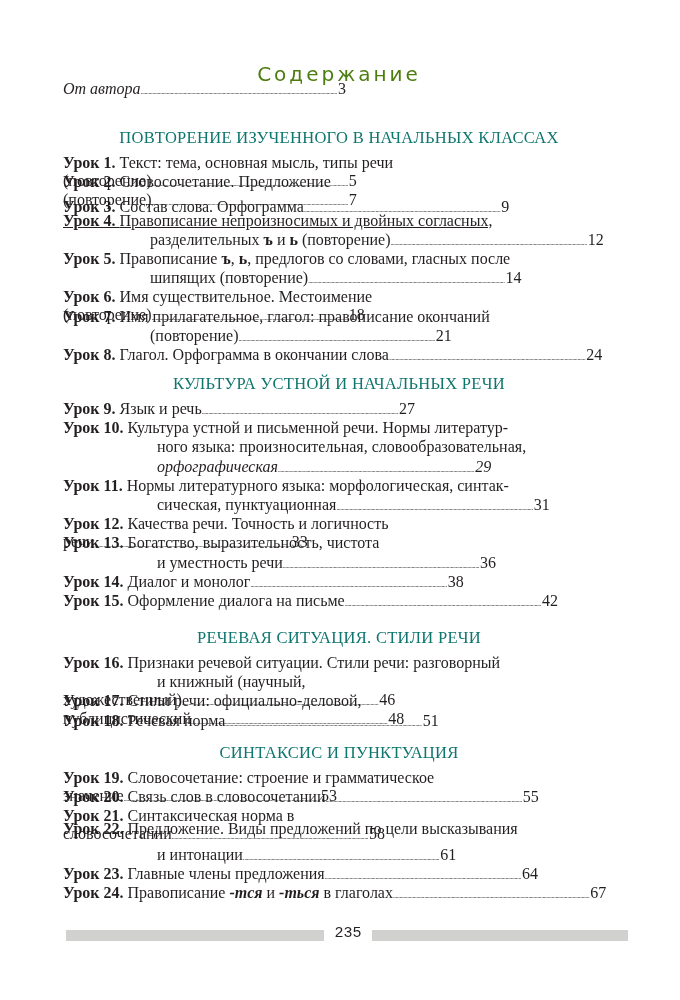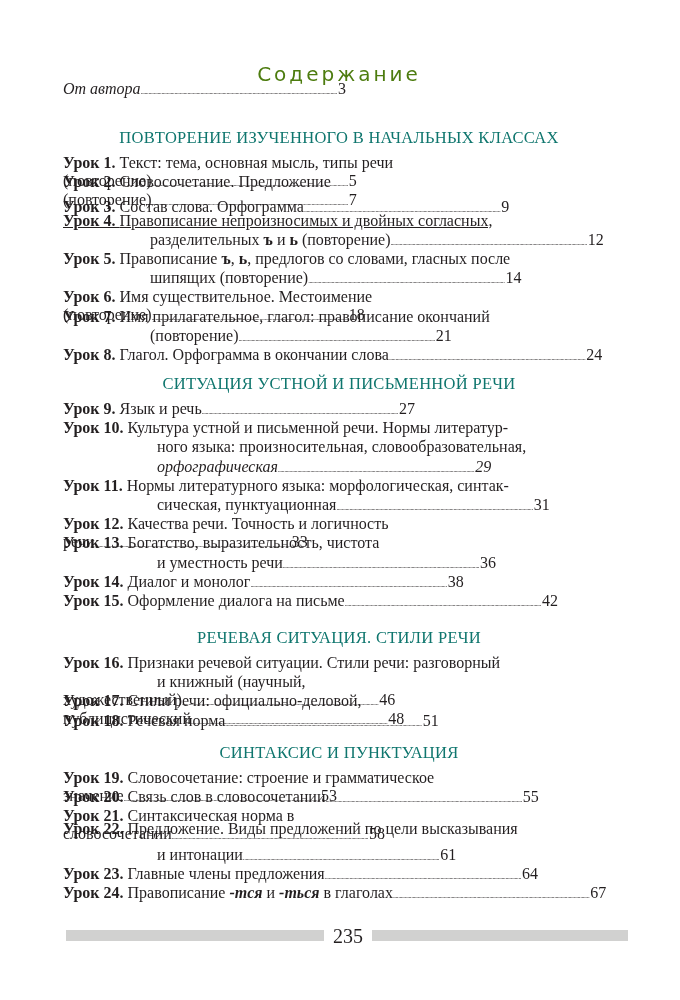--- a/index.html
+++ b/index.html
@@ -15,21 +15,21 @@
        font-size: 7px; letter-spacing: -1.1px; }
   .row .pg { flex: 0 0 auto; padding-left: 1px; }
   .lbl { font-weight: bold; }
   .ital { font-style: italic; }
   .section { text-align: center; font-size: 16.5px; letter-spacing: 0.3px; color: #0f766e; }
   .footer { position: absolute; top: 930px; left: 66px; width: 562px; height: 11px; }
   .footer .bar { position: absolute; top: 0; height: 11px; background: #d1d1d0; }
   .footer .bar.left { left: 0; width: 258px; }
   .footer .bar.right { left: 306px; width: 256px; }
   .footer .num { position: absolute; left: 258px; width: 48px; top: -5px; text-align: center;
-                 font-family: Liberation Serif, serif; font-size: 20px; color: #231f20; }
+                 font-family: Liberation Mono, monospace; font-size: 15px; color: #231f20; }
   .abs { position: absolute; left: 0; width: 552px; }
   .b { font-weight: bold; }
   .bi { font-weight: bold; font-style: italic; }
 </style>
 </head>
 <body>
 
 <div class="page">
   <div class="title">Содержание</div>
   <div id="toc">
@@ -39,21 +39,21 @@
       <div class="row abs" style="top: 173.2px;"><span class="txt lbl">Урок 2.&nbsp;</span><span class="txt"><span>Словосочетание. Предложение (повторение)</span></span><span class="dots"></span><span class="pg">7</span></div>
       <div class="row abs" style="top: 198px;"><span class="txt lbl">Урок 3.&nbsp;</span><span class="txt"><span>Состав слова. Орфограмма</span></span><span class="dots"></span><span class="pg">9</span></div>
       <div class="row abs" style="top: 211.6px; text-decoration: underline;"><span class="txt lbl">Урок 4.&nbsp;</span><span class="txt"><span>Правописание непроизносимых и двойных согласных,</span></span></div>
       <div class="row abs" style="top: 230.8px;"><span class="txt" style="padding-left: 87px;"><span>разделительных </span><span class="b">ъ</span><span> и </span><span class="b">ь</span><span> (повторение)</span></span><span class="dots"></span><span class="pg">12</span></div>
       <div class="row abs" style="top: 250px;"><span class="txt lbl">Урок 5.&nbsp;</span><span class="txt"><span>Правописание </span><span class="b">ъ</span><span>, </span><span class="b">ь</span><span>, предлогов со словами, гласных после</span></span></div>
       <div class="row abs" style="top: 269.2px;"><span class="txt" style="padding-left: 87px;"><span>шипящих (повторение)</span></span><span class="dots"></span><span class="pg">14</span></div>
       <div class="row abs" style="top: 288.4px;"><span class="txt lbl">Урок 6.&nbsp;</span><span class="txt"><span>Имя существительное. Местоимение (повторение)</span></span><span class="dots"></span><span class="pg">18</span></div>
       <div class="row abs" style="top: 307.6px;"><span class="txt lbl">Урок 7.&nbsp;</span><span class="txt"><span>Имя прилагательное, глагол: правописание окончаний</span></span></div>
       <div class="row abs" style="top: 326.8px;"><span class="txt" style="padding-left: 87px;"><span>(повторение)</span></span><span class="dots"></span><span class="pg">21</span></div>
       <div class="row abs" style="top: 346px;"><span class="txt lbl">Урок 8.&nbsp;</span><span class="txt"><span>Глагол. Орфограмма в окончании слова</span></span><span class="dots"></span><span class="pg">24</span></div>
-      <div class="section abs" style="top: 374px;">СИТУАЦИЯ УСТНОЙ И ПИСЬМЕННОЙ РЕЧИ</div>
+      <div class="section abs" style="top: 374px;">КУЛЬТУРА УСТНОЙ И НАЧАЛЬНЫХ РЕЧИ</div>
       <div class="row abs" style="top: 400px;"><span class="txt lbl">Урок 9.&nbsp;</span><span class="txt"><span>Язык и речь</span></span><span class="dots"></span><span class="pg">27</span></div>
       <div class="row abs" style="top: 419.2px;"><span class="txt lbl">Урок 10.&nbsp;</span><span class="txt"><span>Культура устной и письменной речи. Нормы литератур-</span></span></div>
       <div class="row abs" style="top: 438.4px;"><span class="txt" style="padding-left: 94px;"><span>ного языка: произносительная, словообразовательная,</span></span></div>
       <div class="row abs" style="top: 457.6px; font-style: italic;"><span class="txt" style="padding-left: 94px;"><span>орфографическая</span></span><span class="dots"></span><span class="pg">29</span></div>
       <div class="row abs" style="top: 476.8px;"><span class="txt lbl">Урок 11.&nbsp;</span><span class="txt"><span>Нормы литературного языка: морфологическая, синтак-</span></span></div>
       <div class="row abs" style="top: 496px;"><span class="txt" style="padding-left: 94px;"><span>сическая, пунктуационная</span></span><span class="dots"></span><span class="pg">31</span></div>
       <div class="row abs" style="top: 515.2px;"><span class="txt lbl">Урок 12.&nbsp;</span><span class="txt"><span>Качества речи. Точност</span><span>ь</span><span> и логичност</span><span>ь</span><span> речи</span></span><span class="dots"></span><span class="pg">33</span></div>
       <div class="row abs" style="top: 534.4px;"><span class="txt lbl">Урок 13.&nbsp;</span><span class="txt"><span>Богатство, выразительност</span><span>ь</span><span>, чистота</span></span></div>
       <div class="row abs" style="top: 553.6px;"><span class="txt" style="padding-left: 94px;"><span>и уместност</span><span>ь</span><span> речи</span></span><span class="dots"></span><span class="pg">36</span></div>
       <div class="row abs" style="top: 572.8px;"><span class="txt lbl">Урок 14.&nbsp;</span><span class="txt"><span>Диалог и монолог</span></span><span class="dots"></span><span class="pg">38</span></div>

